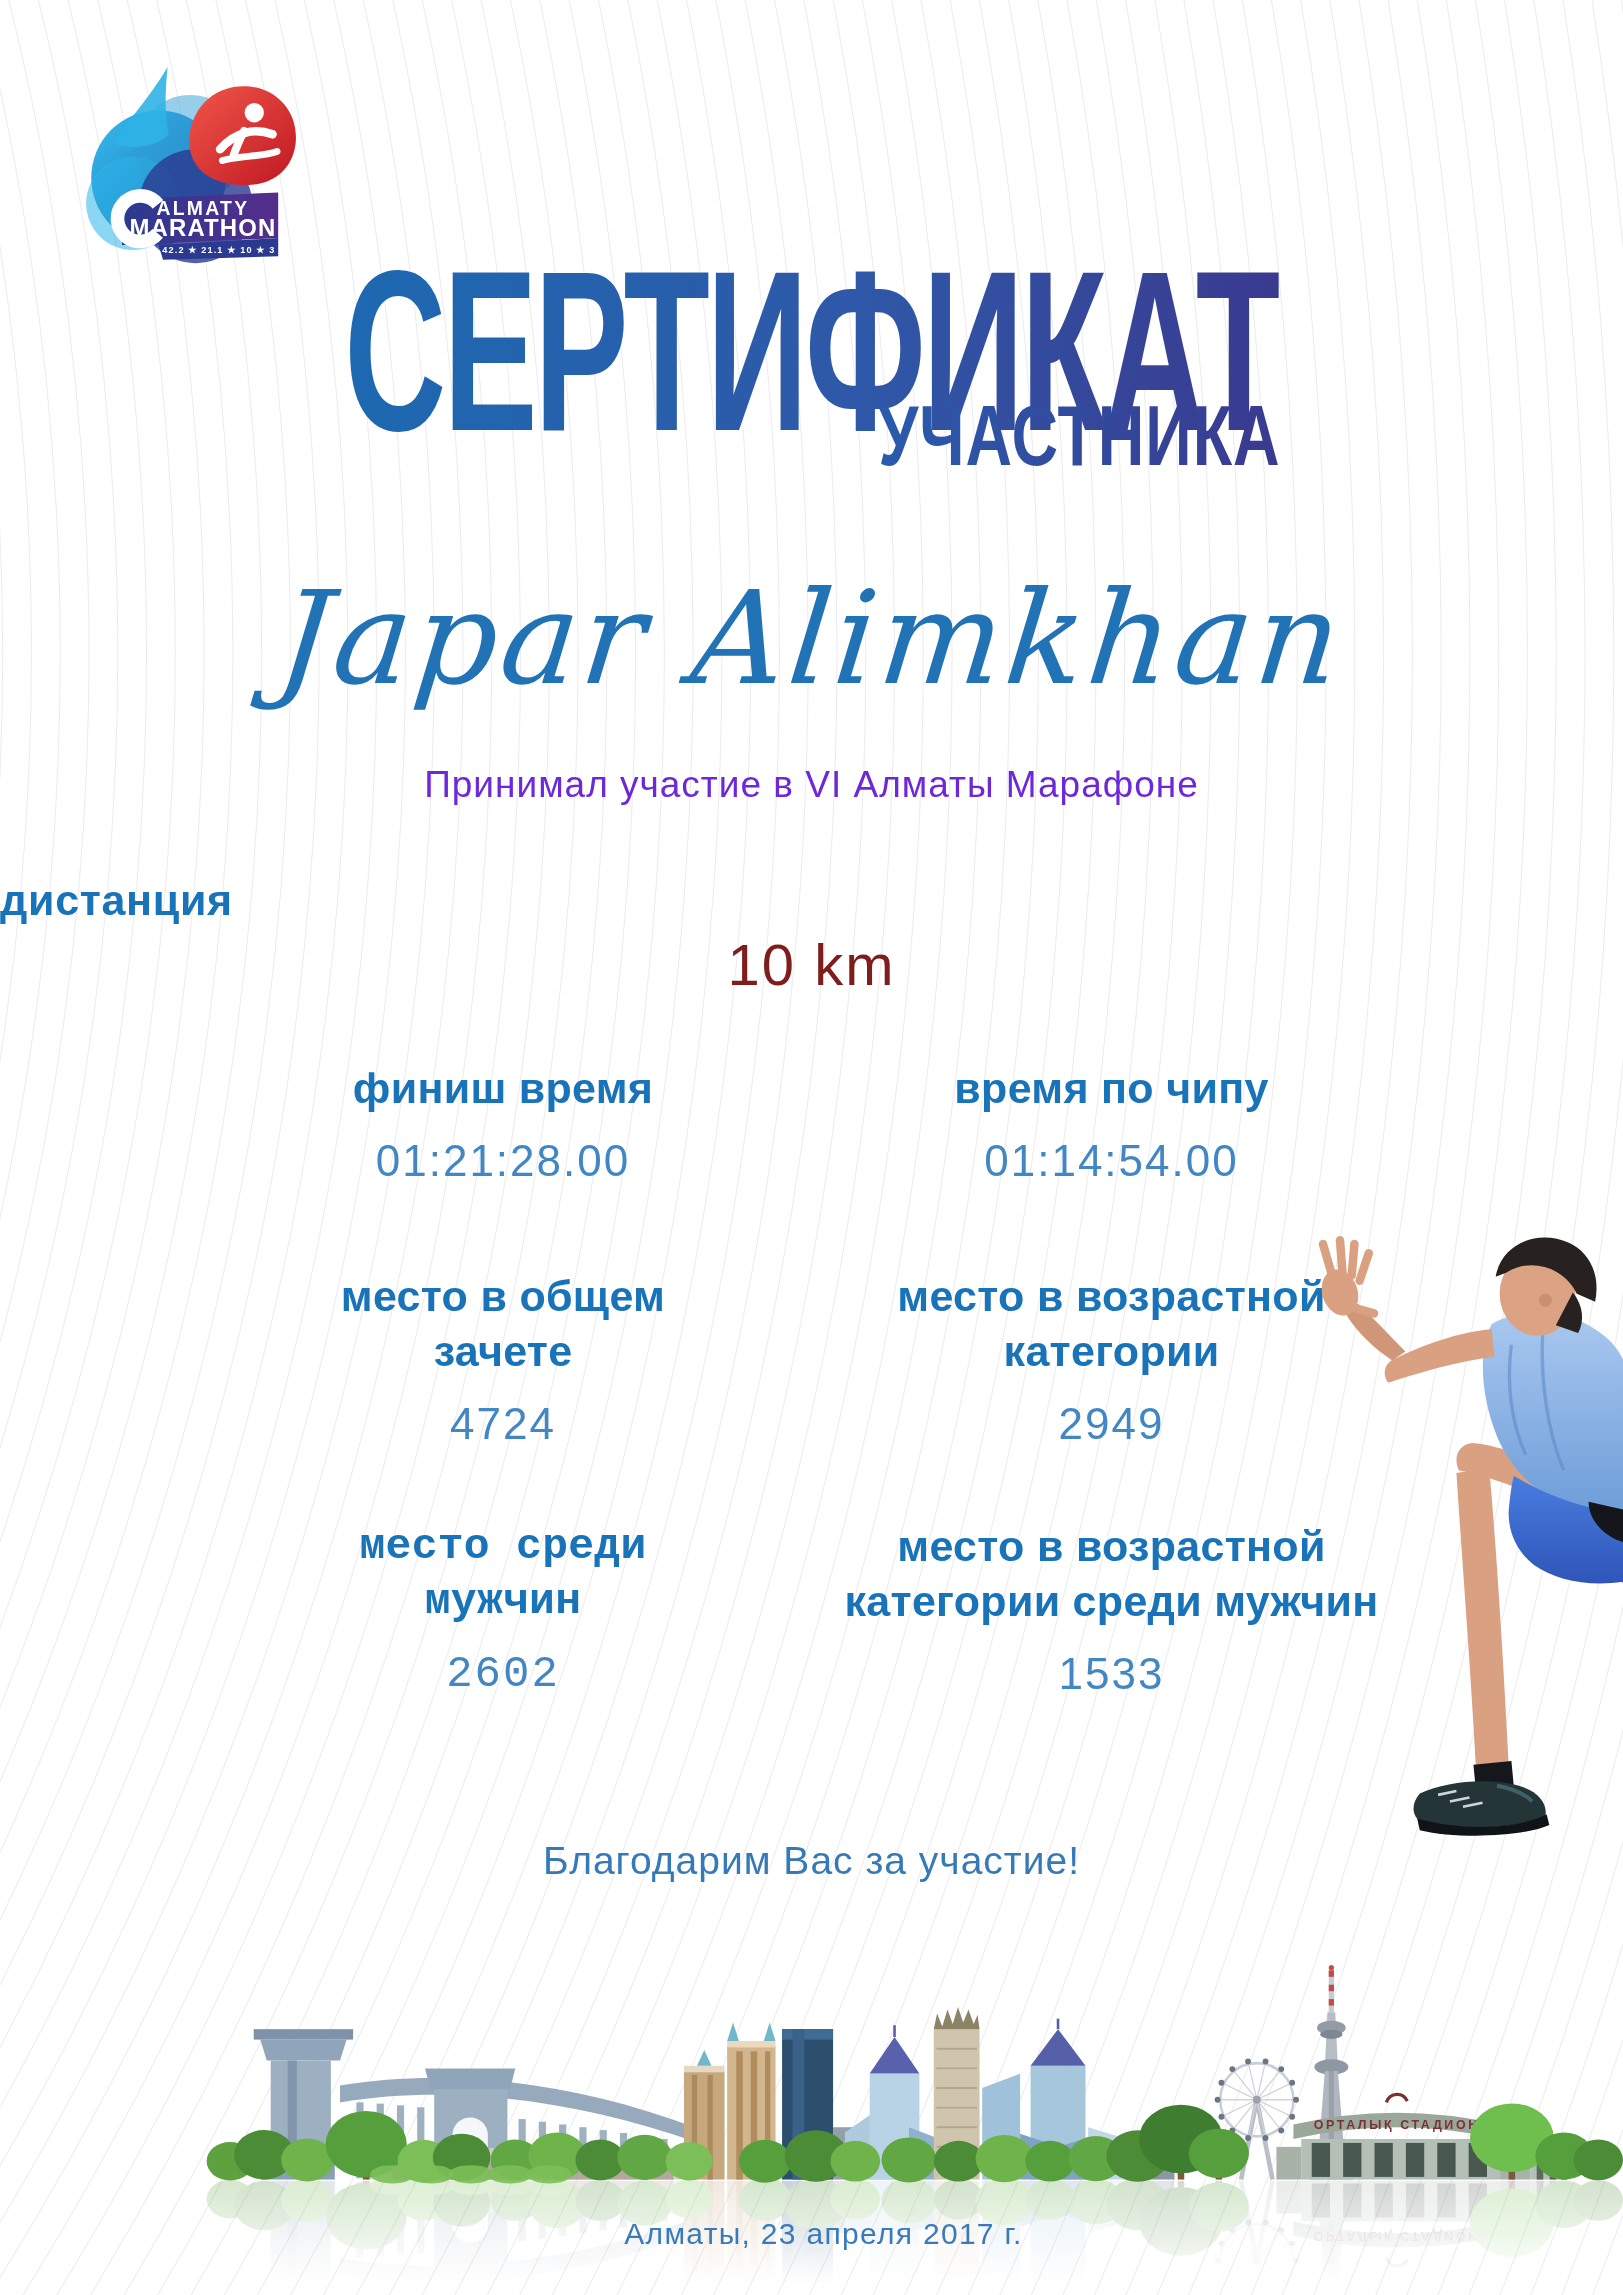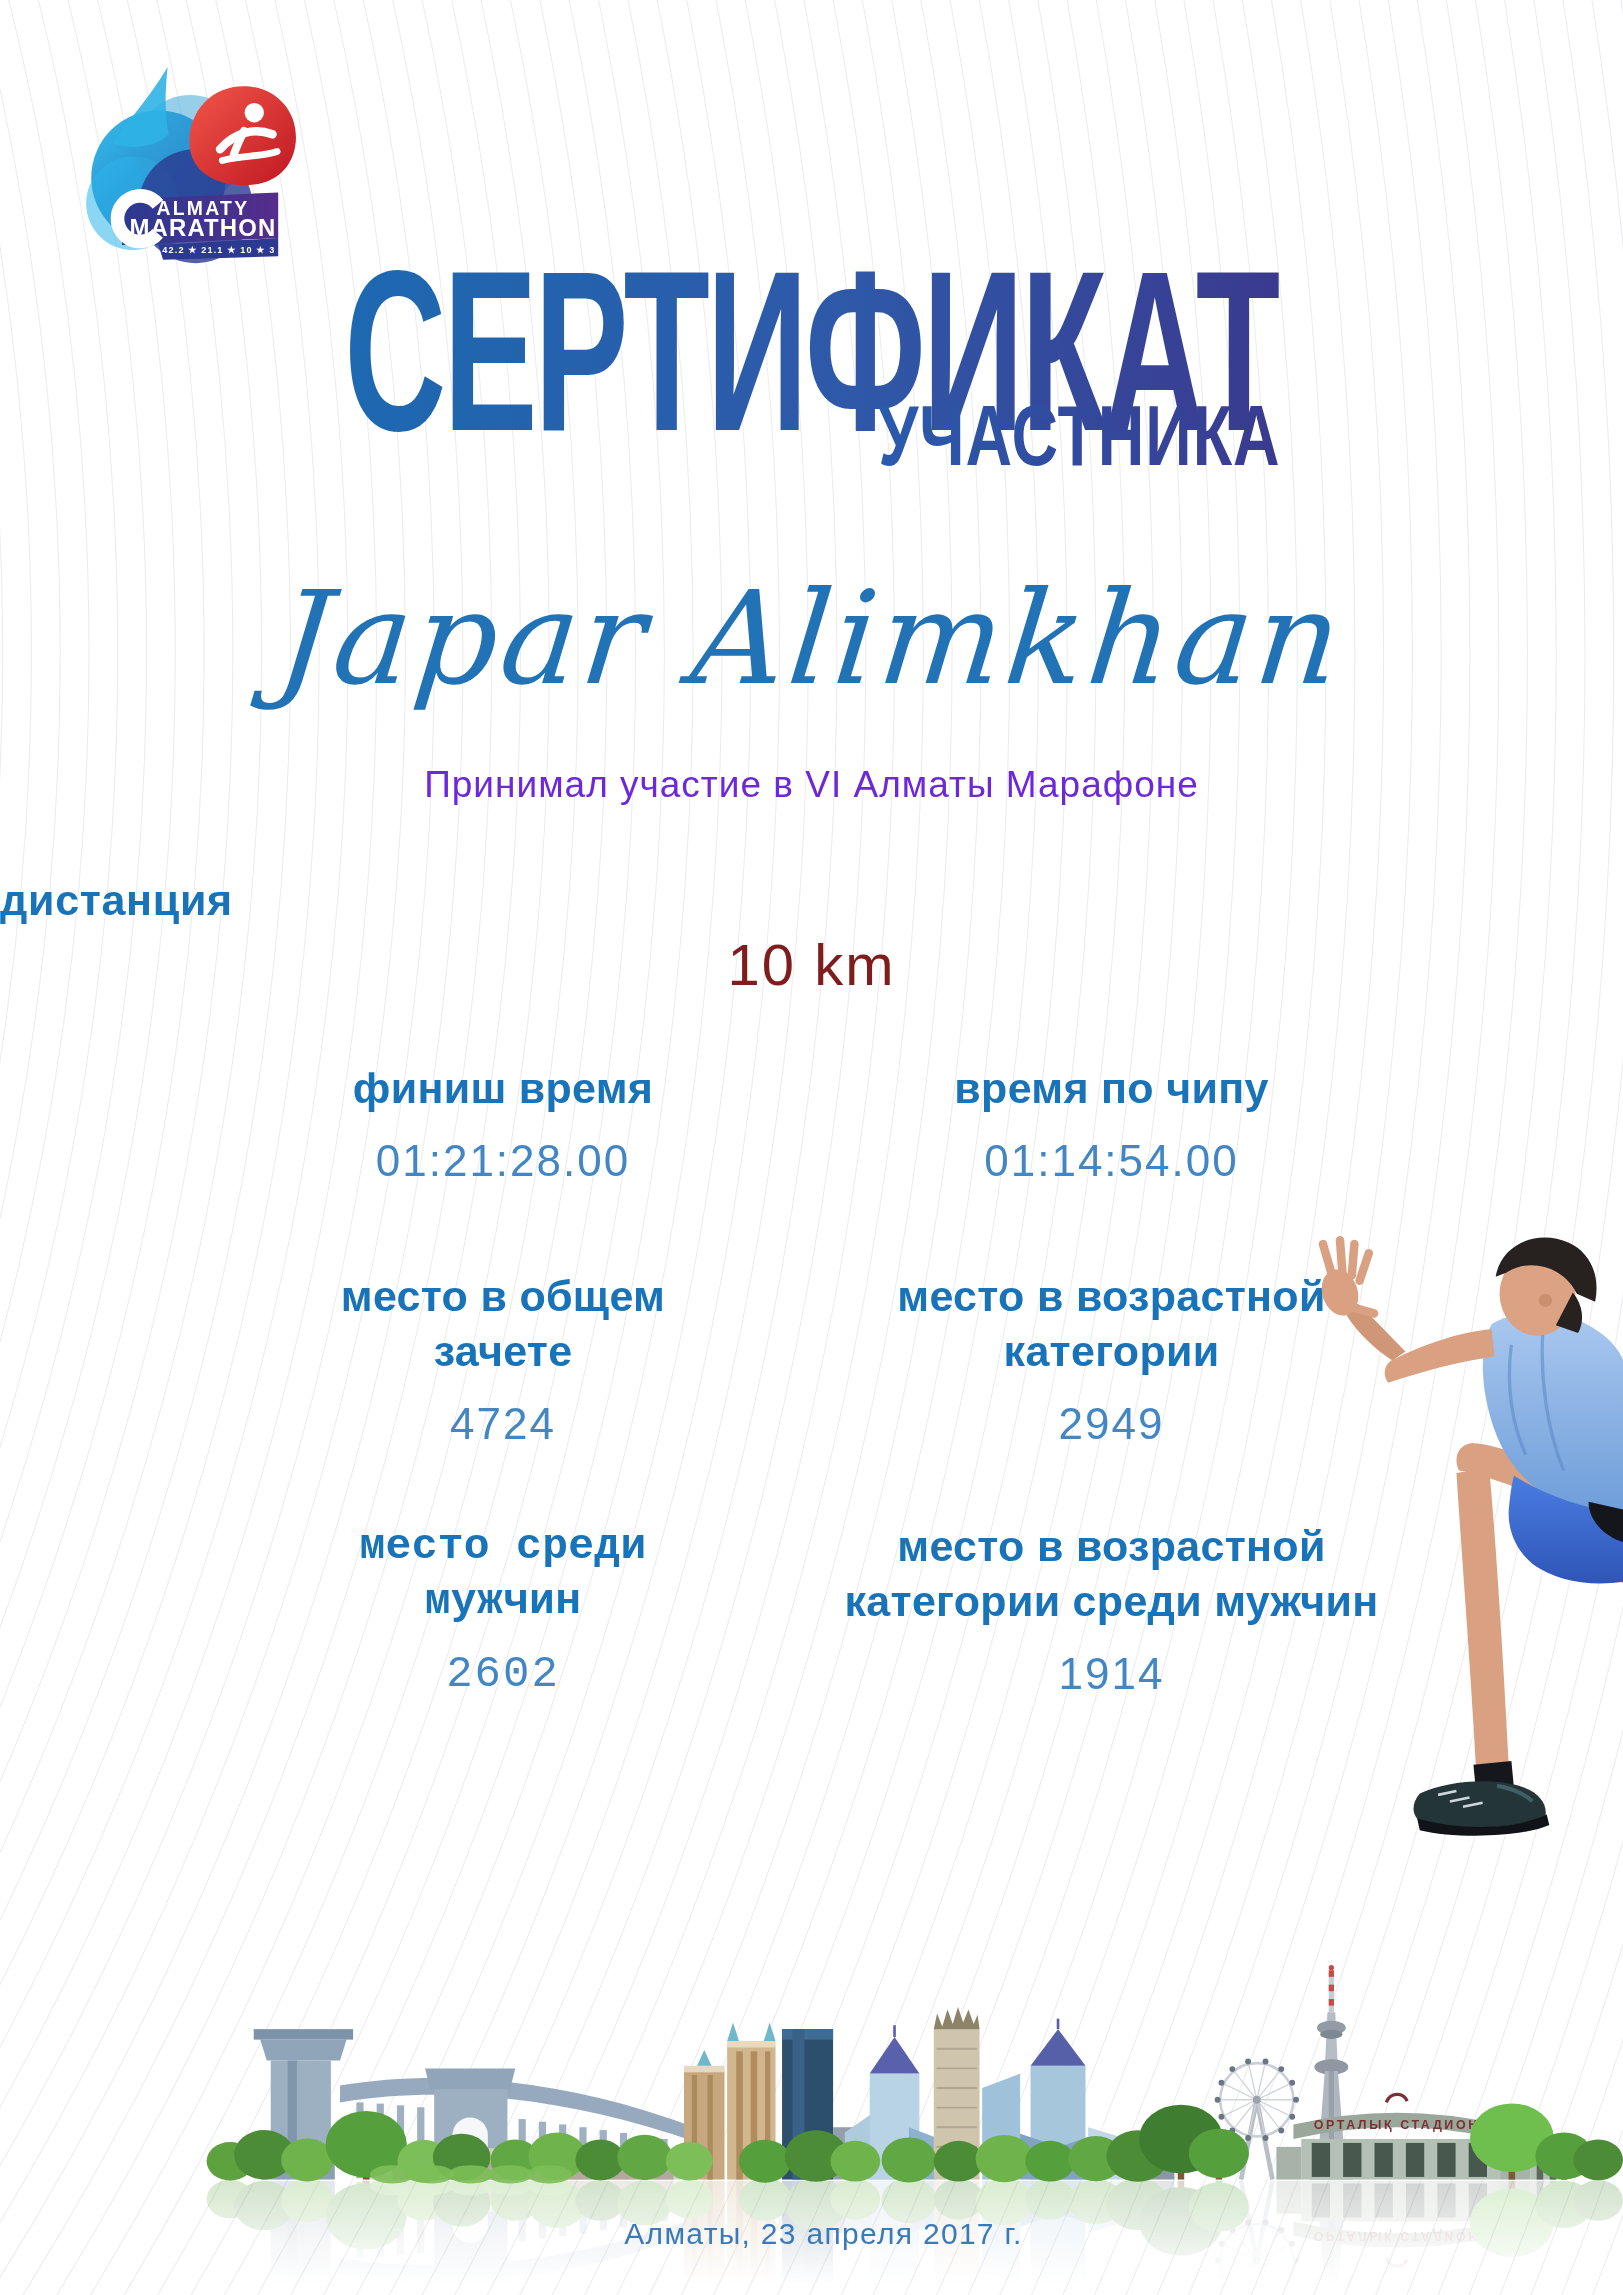--- a/index.html
+++ b/index.html
@@ -205,23 +205,24 @@
   <div class="stat s4">
     <div class="lbl">место в возрастной категории</div>
     <div class="val">2949</div>
   </div>
   <div class="stat s5">
     <div class="lbl">место среди мужчин</div>
     <div class="val">2602</div>
   </div>
   <div class="stat s6">
     <div class="lbl">место в возрастной категории среди мужчин</div>
-    <div class="val">1914</div>
-  </div>
-
+    <div class="val">1533</div>
+  </div>
+
+  <div class="abs thanks">Благодарим Вас за участие!</div>
 
   <svg class="abs runner" viewBox="0 0 524 960">
     <defs>
       <linearGradient id="shirtG" x1="0" y1="0" x2="0" y2="1">
         <stop offset="0" stop-color="#a9c8ef"></stop>
           <stop offset="1" stop-color="#6b9bd8"></stop>
       </linearGradient>
       <linearGradient id="shortG" x1="0" y1="0" x2="0" y2="1">
         <stop offset="0" stop-color="#4a7de0"></stop>
           <stop offset="1" stop-color="#2f55b8"></stop>

